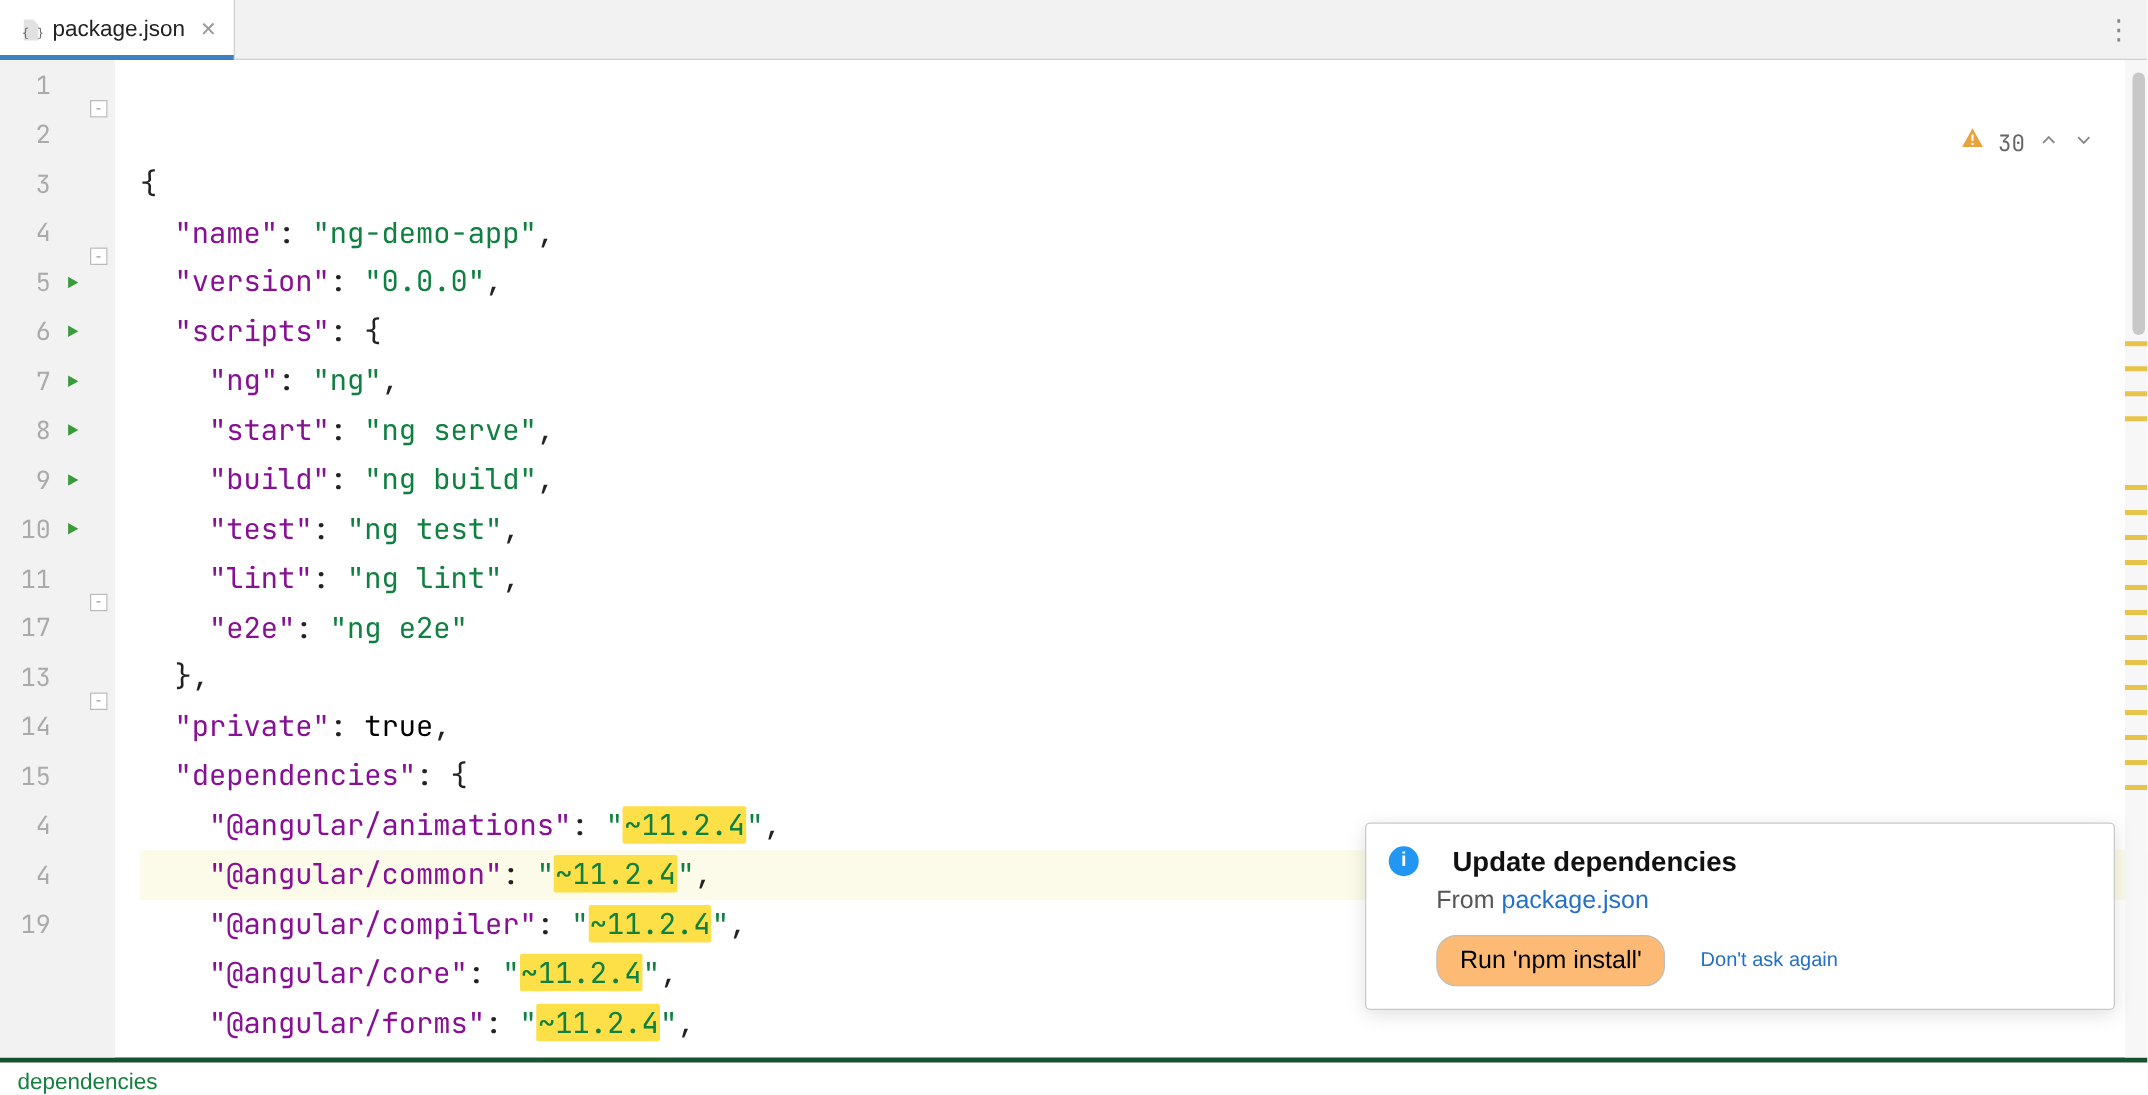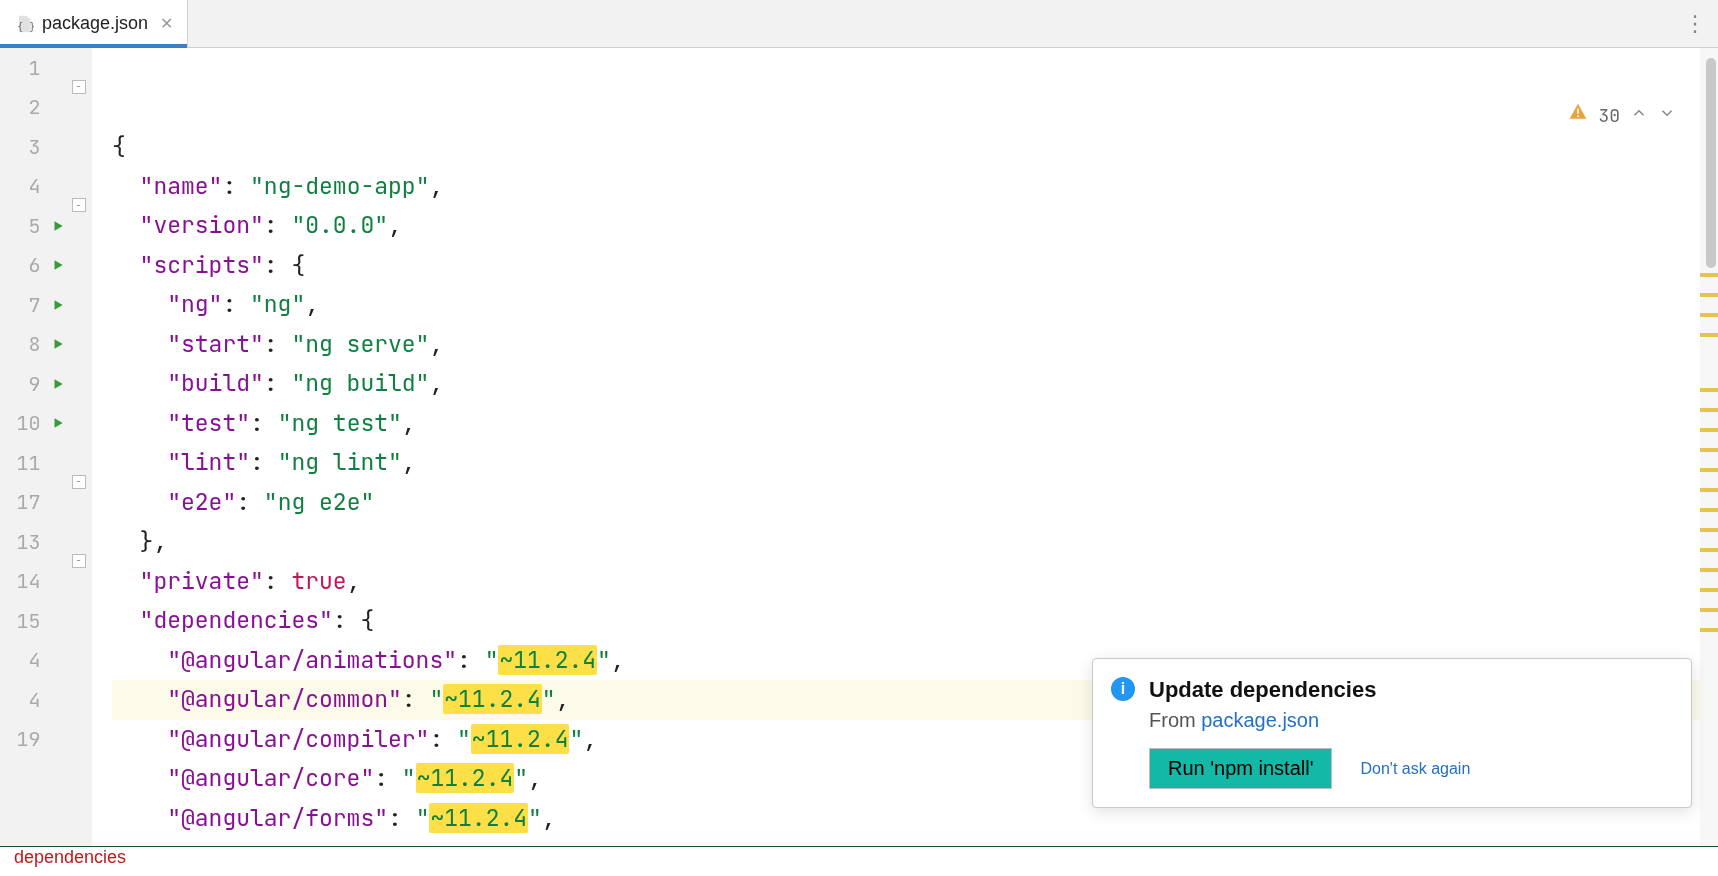--- a/index.html
+++ b/index.html
@@ -90,21 +90,21 @@
   padding-left: 20px;
   color: #222;
   position: relative;
 }
 .code-line { height: 39.5px; position: relative; }
 .code-line.current { background: #fcfae8; }
 
 .tok-key { color: #871094; }
 .tok-str { color: #108041; }
 .tok-punc { color: #222; }
-.tok-bool { color: #be185d; margin-top: 12px; }
+.tok-bool { color: #000000; margin-top: 12px; }
 .hl-bg { background: #fde047; border-radius: 2px; padding: 0 1px; }
 
 .overlay-top {
   position: absolute;
   top: 8px; right: 42px;
   display: flex;
   align-items: center;
   gap: 10px;
   font-size: 18px;
   color: #666;
@@ -141,42 +141,42 @@
   background: #fff;
   border: 1px solid #c9c9c9;
   box-shadow: 0 4px 16px rgba(0,0,0,0.12);
   border-radius: 4px;
   padding: 18px 20px 18px 18px;
   display: flex;
   gap: 14px;
 }
 .popup-icon { width: 24px; height: 24px; border-radius: 50%; background: #2196f3; color: #fff; display: flex; align-items: center; justify-content: center; font-weight: bold; font-size: 16px; flex-shrink: 0; }
 .popup-body { flex: 1; }
-.popup-title { font-weight: 700; font-size: 22px; color: #111; margin-bottom: 6px; }
+.popup-title { font-weight: 700; font-size: 22px; color: #111; margin-bottom: 6px; margin-left: 13px; }
 .popup-sub { font-size: 20px; color: #555; margin-bottom: 16px; }
 .popup-sub .link { color: #2470c7; }
 .popup-actions { display: flex; align-items: center; gap: 28px; }
 .popup-btn {
   border: 1px solid #bdbdbd;
-  background: #14b8a6;
+  background: #fdba74;
   padding: 8px 18px;
   font-size: 20px;
-  border-radius: 0;
+  border-radius: 16px;
   cursor: pointer;
 }
 .popup-link { color: #2470c7; font-size: 16px; cursor: pointer; }
 
 .statusbar {
   height: 30px;
   background: #fff;
-  border-top: 1px solid #14532d;
+  border-top: 4px solid #14532d;
   font-size: 18px;
-  color: #b91c1c;
-  display: flex;
-  align-items: flex-start;
+  color: #15803d;
+  display: flex;
+  align-items: flex-end;
   padding-left: 14px;
 }
 </style>
 </head>
 <body>
 
 <div class="tabbar">
   <div class="tab">
     <span class="tab-icon">
       <svg viewBox="0 0 24 24">

